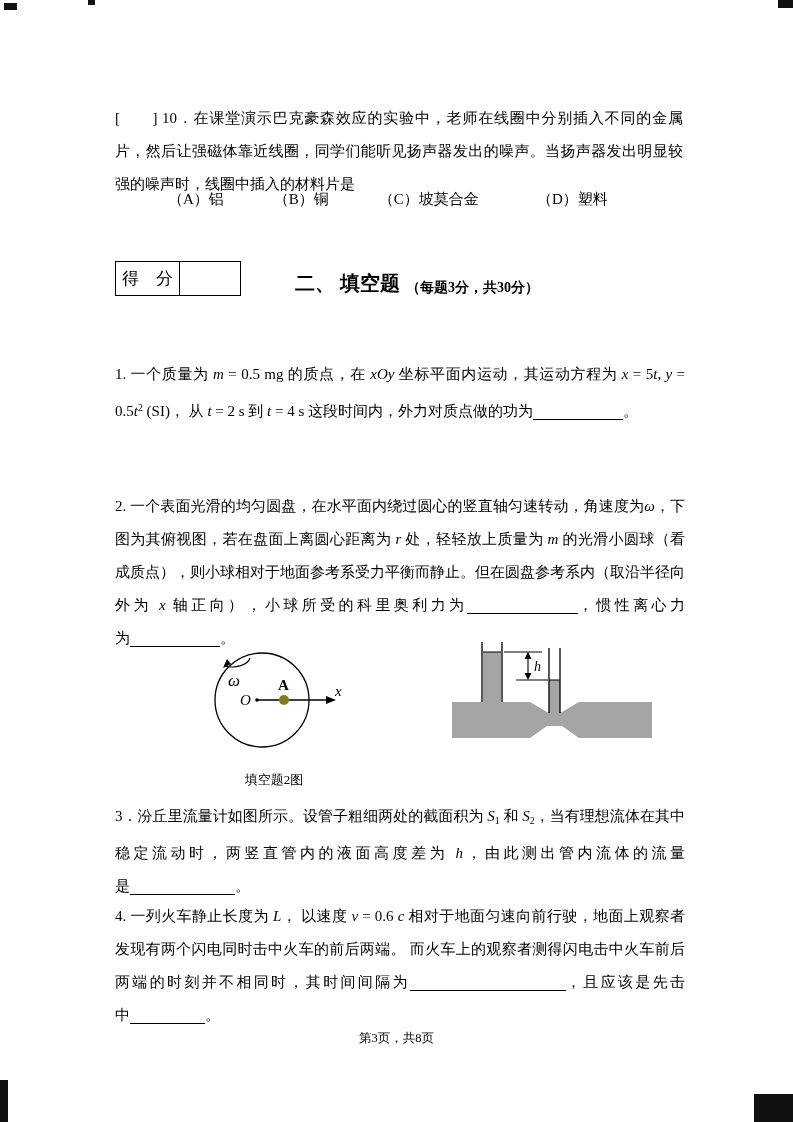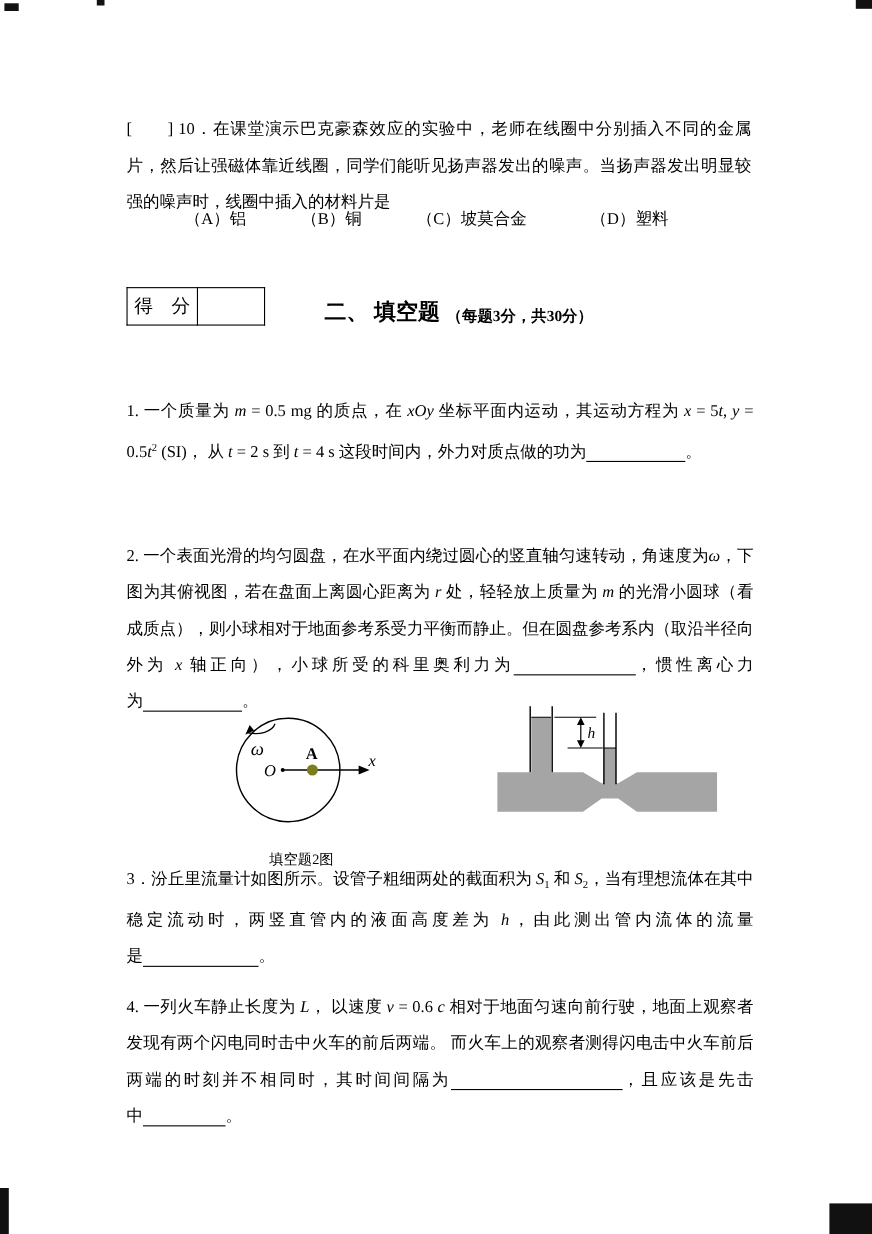--- a/index.html
+++ b/index.html
@@ -156,18 +156,19 @@
 
       <line x1="52" y1="12" x2="90" y2="12" stroke="#000" stroke-width="1"></line>
       <line x1="64" y1="40" x2="96" y2="40" stroke="#000" stroke-width="1"></line>
       <line x1="76" y1="14" x2="76" y2="38" stroke="#000" stroke-width="1.1"></line>
       <polygon points="76,12 72.5,19 79.5,19" fill="#000"></polygon>
       <polygon points="76,40 72.5,33 79.5,33" fill="#000"></polygon>
       <text x="82" y="31" font-size="14" font-style="italic">h</text>
     </svg>
   </div>
 
-  <p class="qtext" style="left:115px; top:784px; width:570px;"><span>3．汾丘里流量计如图所示。设管子粗细两处的截面积为 </span><span class="math">S</span><span class="math sub">1</span><span> 和 </span><span class="math">S</span><span class="math sub">2</span><span>，当有理想流体在其中稳定流动时，两竖直管内的液面高度差为 </span><span class="math">h</span><span>，由此测出管内流体的流量是</span><span class="blank">　　　　　　　</span><span>。</span></p>
+  <p class="qtext" style="left:115px; top:800px; width:570px;"><span>3．汾丘里流量计如图所示。设管子粗细两处的截面积为 </span><span class="math">S</span><span class="math sub">1</span><span> 和 </span><span class="math">S</span><span class="math sub">2</span><span>，当有理想流体在其中稳定流动时，两竖直管内的液面高度差为 </span><span class="math">h</span><span>，由此测出管内流体的流量是</span><span class="blank">　　　　　　　</span><span>。</span></p>
 
   <p class="qtext" style="left:115px; top:900px; width:570px;"><span>4.  一列火车静止长度为 </span><span class="math">L</span><span>， 以速度 </span><span class="math">v</span><span> = 0.6 </span><span class="math">c</span><span> 相对于地面匀速向前行驶，地面上观察者发现有两个闪电同时击中火车的前后两端。 而火车上的观察者测得闪电击中火车前后两端的时刻并不相同时，其时间间隔为</span><span class="blank">　　　　　　　　　</span><span>，且应该是先击中</span><span class="blank">　　　　　</span><span>。</span></p>
 
+  <div class="footer">第3页，共8页</div>
 
 </div>
 
 </body></html>

